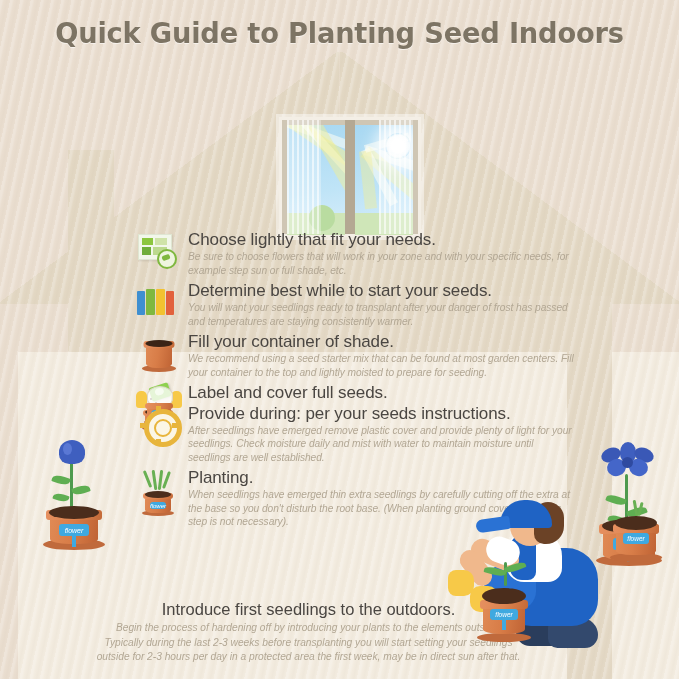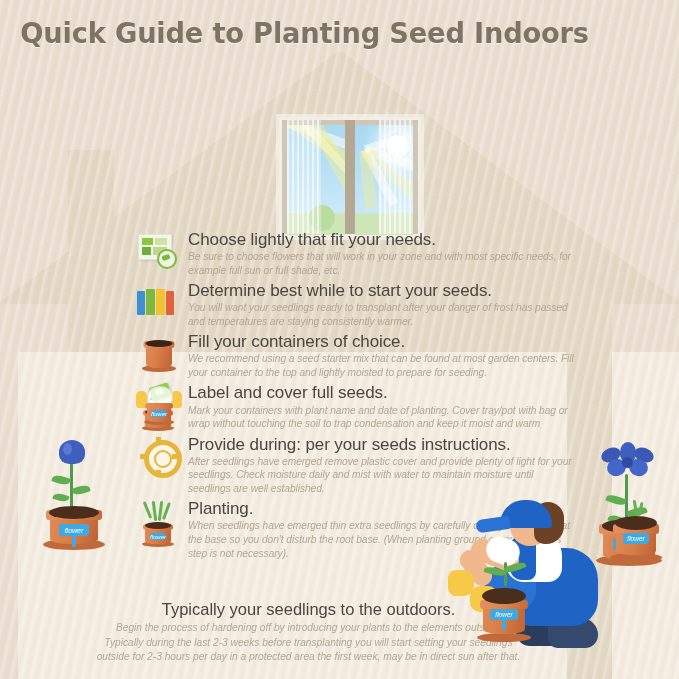--- a/index.html
+++ b/index.html
@@ -53,21 +53,21 @@
     position:absolute;inset:0;pointer-events:none;
     background:repeating-linear-gradient(102deg,
       rgba(255,255,255,0.22) 0px,
       rgba(255,255,255,0.22) 2px,
       rgba(255,255,255,0.00) 4px,
       rgba(160,140,110,0.045) 7px,
       rgba(255,255,255,0.00) 10px);
   }
 
   
-  .title-bar{position:absolute;left:0;top:16px;width:679px;z-index:12;}
+  .title-bar{position:absolute;left:0;top:16px;width:679px;text-align:center;z-index:12;}
   .title-bar h1{
     margin:0;font-size:29px;font-weight:bold;letter-spacing:-.2px;
     color:#7d7464;
     font-family:"DejaVu Sans", sans-serif;
     text-shadow:0 1px 0 rgba(255,255,255,.55);
     transform:scaleX(.94);
   }
 
   
   .window{
@@ -233,21 +233,21 @@
           <div class="ic" style="left:3px;top:3px;width:11px;height:7px;background:#8cc63f;"></div>
           <div class="ic" style="left:16px;top:3px;width:12px;height:7px;background:#cfe3a8;"></div>
           <div class="ic" style="left:3px;top:12px;width:9px;height:8px;background:#6fae3a;"></div>
           <div class="ic" style="left:14px;top:12px;width:14px;height:8px;background:#bcd98f;"></div>
         </div>
         <div class="badge" style="left:21px;top:17px;width:16px;height:16px;">
           <div class="ic" style="left:3px;top:4px;width:8px;height:5px;background:#7fb83f;border-radius:2px;transform:rotate(-20deg);"></div>
         </div>
       </div>
       <h2>Choose lightly that fit your needs.</h2>
-      <p>Be sure to choose flowers that will work in your zone and with most specific needs, for example full sun or full shade, etc.</p>
+      <p>Be sure to choose flowers that will work in your zone and with your specific needs, for example step sun or full shade, etc.</p>
     </div>
 
     <div class="step">
       <div class="step-icon">
         <div class="calstrip" style="left:1px;top:8px;width:8px;height:24px;background:#3f8fd0;"></div>
         <div class="calstrip" style="left:10px;top:6px;width:9px;height:26px;background:#7fb83f;"></div>
         <div class="calstrip" style="left:20px;top:6px;width:9px;height:26px;background:#f2c230;"></div>
         <div class="calstrip" style="left:30px;top:8px;width:8px;height:24px;background:#e2613c;"></div>
       </div>
       <h2>Determine best while to start your seeds.</h2>
@@ -256,21 +256,21 @@
 
     <div class="step">
       <div class="step-icon">
         <div class="pot" style="left:6px;top:2px;width:34px;height:36px;">
           <div class="saucer" style="width:34px;height:7px;"></div>
           <div class="body" style="top:9px;width:26px;height:23px;"></div>
           <div class="rim" style="top:5px;width:31px;height:7px;"></div>
           <div class="soil" style="top:4px;width:27px;height:7px;background:#3b2416;"></div>
         </div>
       </div>
-      <h2>Fill your containers of choice.</h2>
+      <h2>Fill your container of shade.</h2>
       <p>We recommend using a seed starter mix that can be found at most garden centers. Fill your container to the top and lightly moisted to prepare for seeding.</p>
     </div>
 
     <div class="step">
       <div class="step-icon" style="height:46px;">
         <div class="ic" style="left:14px;top:0px;width:20px;height:14px;background:#8ed14f;border-radius:2px;transform:rotate(-18deg);box-shadow:1px 1px 2px rgba(0,0,0,.15);">
           <div class="ic" style="left:5px;top:3px;width:9px;height:7px;background:#d9f0c1;border-radius:50%;"></div>
         </div>
         <div class="ic" style="left:14px;top:13px;width:2px;height:2px;background:#4b2d1c;border-radius:50%;"></div>
         <div class="ic" style="left:19px;top:17px;width:2px;height:2px;background:#4b2d1c;border-radius:50%;"></div>
@@ -291,21 +291,20 @@
         <div class="glove" style="right:0px;top:6px;width:11px;height:17px;"></div>
         <div class="cover" style="left:11px;top:1px;width:24px;height:17px;"></div>
         <div class="pot" style="left:8px;top:16px;width:30px;height:24px;">
           <div class="saucer" style="width:30px;height:6px;"></div>
           <div class="body" style="top:6px;width:24px;height:15px;"></div>
           <div class="rim" style="top:2px;width:28px;height:6px;"></div>
           <div class="tag" style="top:9px;width:15px;height:7px;">flower</div>
         </div>
       </div>
       <h2>Label and cover full seeds.</h2>
-      <p>Mark your containers with plant name and date of planting. Cover tray/pot with bag or wrap without touching the soil to trap condensation and keep it moist and warm</p>
     </div>
 
     <div class="step">
       <div class="step-icon">
         <div class="sunicon" style="left:8px;top:3px;width:28px;height:28px;">
           <div class="ic" style="left:5px;top:5px;width:14px;height:14px;border-radius:50%;border:2px solid #e8b53c;"></div>
         </div>
         <div class="ic" style="left:20px;top:0px;width:5px;height:5px;background:#e8b53c;"></div>
         <div class="ic" style="left:20px;top:33px;width:5px;height:5px;background:#e8b53c;"></div>
         <div class="ic" style="left:4px;top:17px;width:5px;height:5px;background:#e8b53c;"></div>
@@ -413,18 +412,18 @@
     <div class="leaf" style="left:28px;top:2px;width:22px;height:7px;transform:rotate(-22deg) scaleX(-1);"></div>
     <div class="saucer" style="width:54px;height:9px;"></div>
     <div class="body" style="top:44px;width:42px;height:28px;"></div>
     <div class="rim" style="top:38px;width:48px;height:9px;"></div>
     <div class="soil" style="top:26px;width:44px;height:16px;"></div>
     <div class="tag" style="top:47px;width:28px;height:11px;font-size:6.5px;">flower</div>
     <div class="tagstem" style="top:57px;width:4px;height:11px;"></div>
   </div>
 
   <div class="footer">
-    <h2>Typically your seedlings to the outdoors.</h2>
+    <h2>Introduce first seedlings to the outdoors.</h2>
     <p>Begin the process of hardening off by introducing your plants to the elements outside.  Typically during the last 2-3 weeks before transplanting you will start setting your seedlings outside for 2-3 hours per day in a protected area the first week, may be in direct sun after that.</p>
   </div>
 
   <div class="texture-overlay"></div>
 </div>
 
 </body></html>

